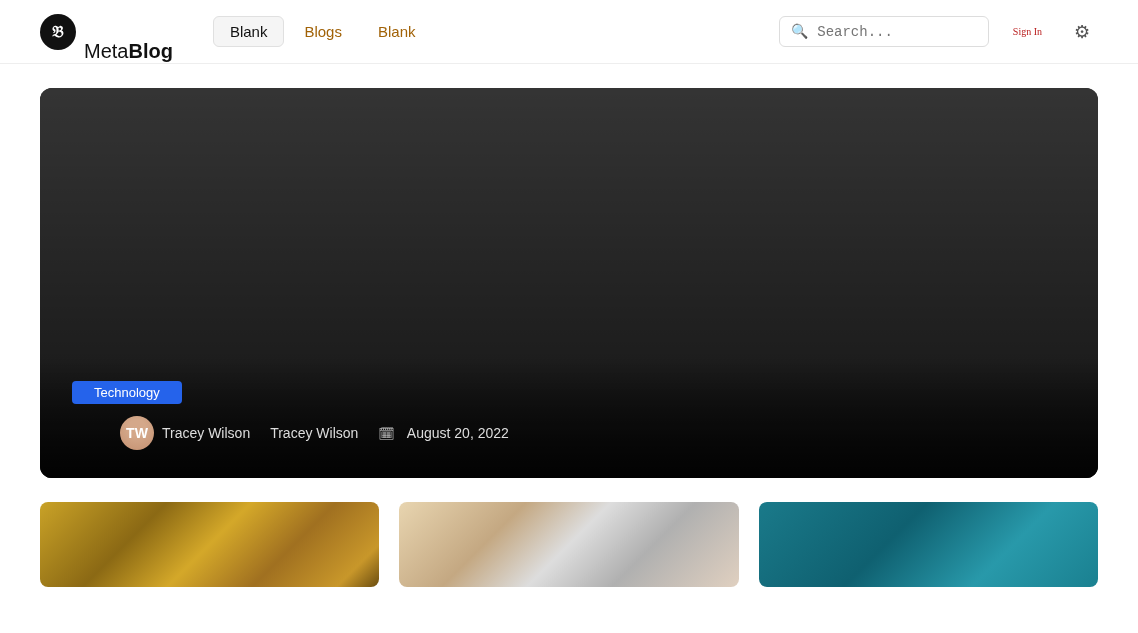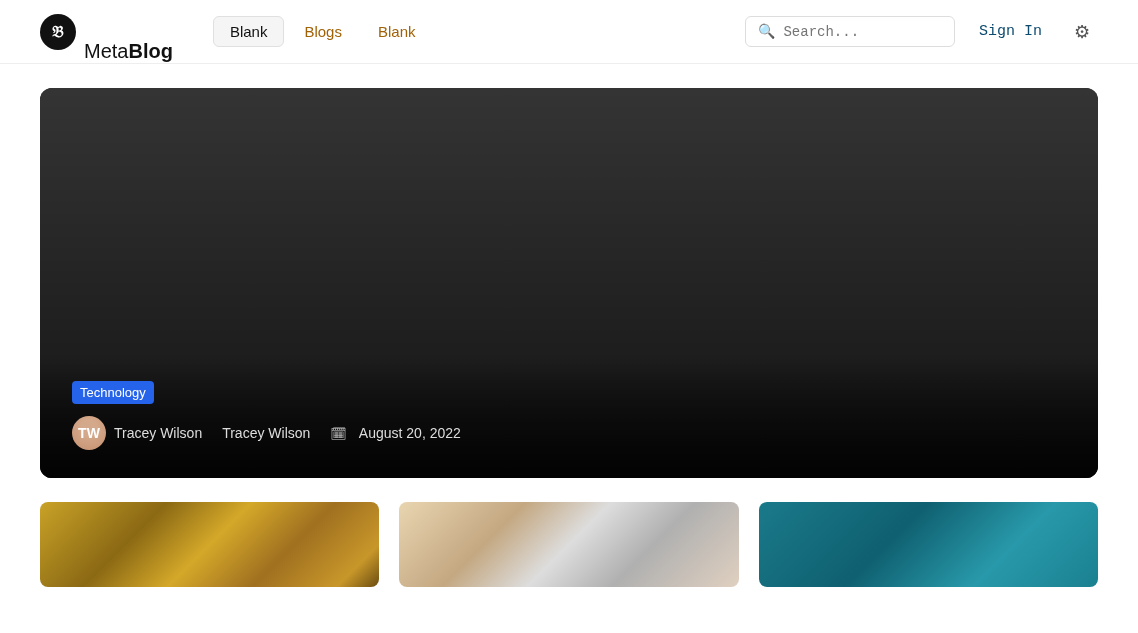--- a/index.html
+++ b/index.html
@@ -88,23 +88,23 @@
     .search-input {
       border: none;
       outline: none;
       font-size: 14px;
       color: #a21caf;
       background: transparent;
       width: 100%;
       font-family: Liberation Mono, monospace;
     }
     .sign-in-btn {
-      font-size: 15px;
-      font-family: Liberation Mono, monospace;
-      color: #0c4a6e;
+      font-size: 10px;
+      font-family: Liberation Serif, serif;
+      color: #b91c1c;
       cursor: pointer;
       background: none;
       border: none;
       padding: 6px 8px;
     }
     .theme-btn {
       width: 32px;
       height: 32px;
       display: flex;
       align-items: center;
@@ -170,21 +170,21 @@
       padding: 24px 32px 28px;
       background: linear-gradient(to top, rgba(0,0,0,0.85) 0%, rgba(0,0,0,0.4) 60%, transparent 100%);
       color: #fff;
     }
     .hero-tag {
       display: inline-block;
       background: #2563eb;
       color: #fff;
       font-size: 13px;
       font-family: sans-serif;
-      padding: 4px 8px;
+      padding: 4px 22px;
       border-radius: 4px;
       margin-bottom: 12px;
     }
     .hero-title {
       font-size: 28px;
       font-weight: 700;
       line-height: 1.3;
       margin-bottom: 16px;
       font-family: sans-serif;
       max-width: 700px;
@@ -197,20 +197,21 @@
       font-family: sans-serif;
       color: #ddd;
     }
     .avatar {
       width: 34px;
       height: 34px;
       border-radius: 50%;
       background: #ccc;
       overflow: hidden;
       flex-shrink: 0;
+      margin-left: 48px;
     }
     .avatar-inner {
       width: 100%;
       height: 100%;
       background: radial-gradient(circle at 50% 35%, #d4a88a 30%, #c49070 100%);
       display: flex;
       align-items: center;
       justify-content: center;
       color: #fff;
       font-size: 14px;

